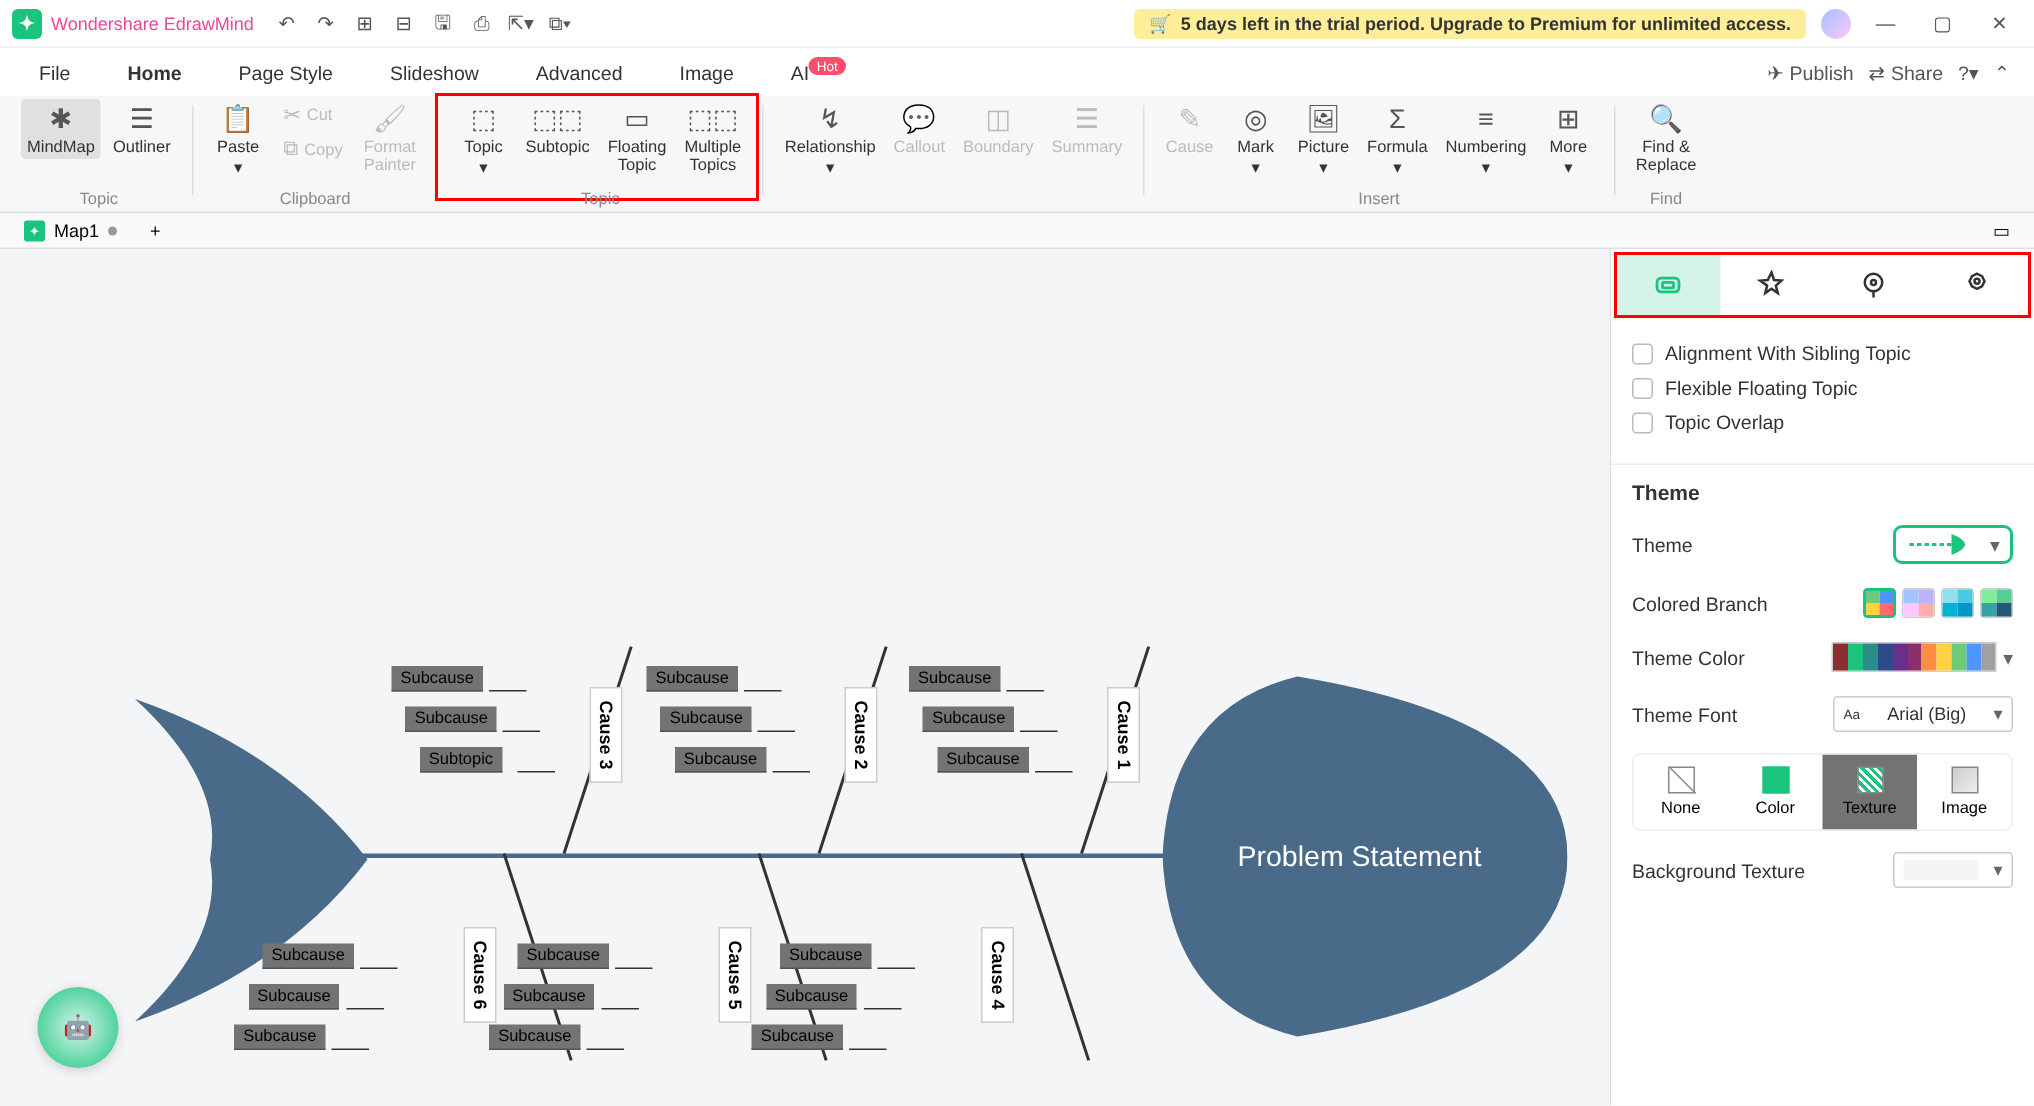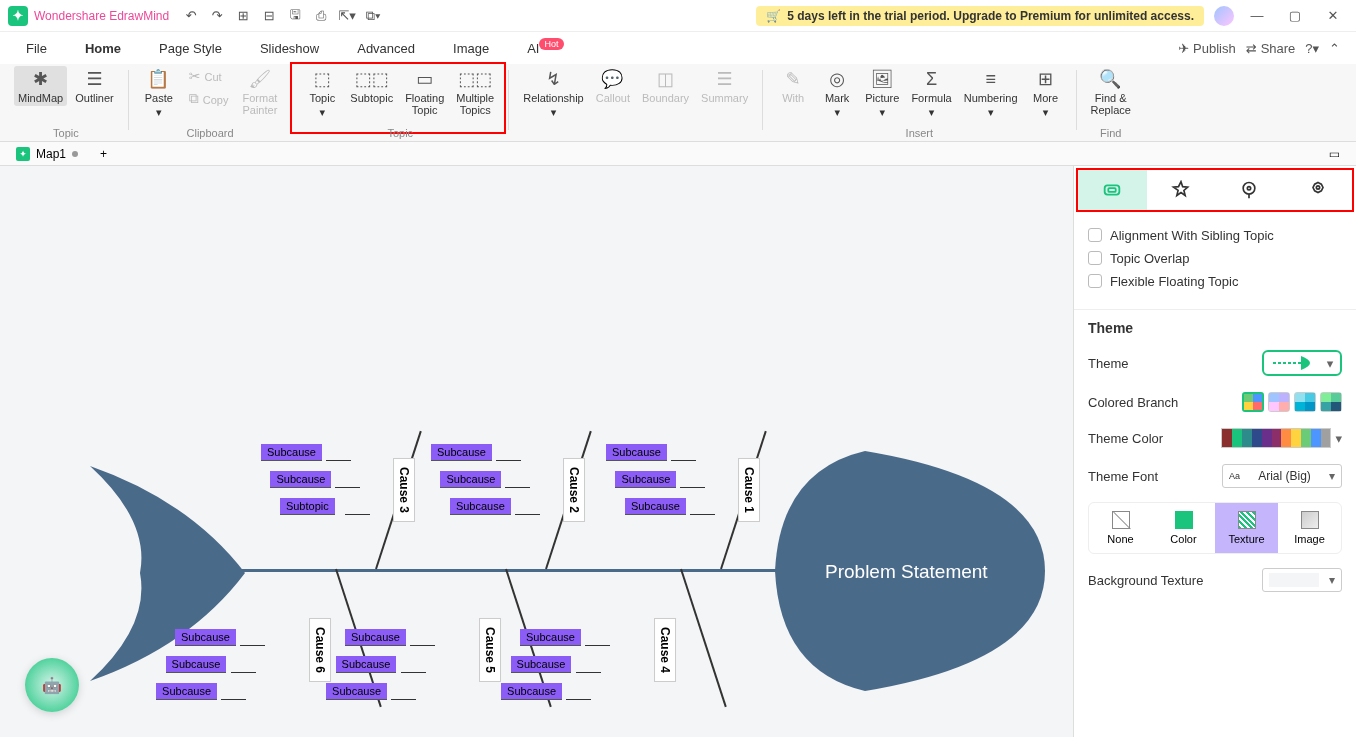--- a/index.html
+++ b/index.html
@@ -49,45 +49,45 @@
 
 .main { display: flex; height: calc(737px - 32px - 32px - 78px - 24px); }
 .canvas { flex: 1; position: relative; background: #f4f5f6; overflow: hidden; }
 .sidepanel { width: 283px; background: #fff; border-left: 1px solid #ddd; display: flex; flex-direction: column; overflow-y: auto; }
 
 
 .side-tabs { display: flex; height: 44px; border: 2px solid #ff0000; margin: 2px; }
 .side-tab { flex: 1; display: flex; align-items: center; justify-content: center; cursor: pointer; font-size: 18px; color: #333; }
 .side-tab.active { background: #d4f4ea; color: #1bc47d; }
 .side-section { padding: 10px 14px; }
-.side-check { display: flex; gap: 8px; font-size: 13px; color: #333; padding: 4px 0; }
+.side-check { display: flex; align-items: center; gap: 8px; font-size: 13px; color: #333; padding: 4px 0; }
 .side-check .box { width: 14px; height: 14px; border: 1px solid #bbb; border-radius: 3px; }
 .side-heading { font-size: 14px; font-weight: bold; color: #333; padding: 10px 14px 6px; border-top: 1px solid #eee; margin-top: 6px; }
 .side-row { display: flex; align-items: center; justify-content: space-between; padding: 8px 14px; font-size: 13px; color: #333; }
 .theme-sel { width: 80px; height: 26px; border: 2px solid #1bc47d; border-radius: 6px; display: flex; align-items: center; justify-content: center; cursor: pointer; }
 .branch-swatches { display: flex; gap: 4px; }
 .br-sw { width: 22px; height: 20px; border: 1px solid #ccc; border-radius: 3px; cursor: pointer; display: flex; flex-wrap: wrap; }
 .br-sw.sel { border: 2px solid #1bc47d; }
 .br-sw div { width: 50%; height: 50%; }
 .color-strip { width: 110px; height: 20px; border: 1px solid #ccc; display: flex; cursor: pointer; }
 .color-strip div { flex: 1; }
 .font-sel { width: 120px; height: 24px; border: 1px solid #ccc; border-radius: 3px; font-size: 12px; padding: 0 6px; display: flex; align-items: center; justify-content: space-between; cursor: pointer; }
 .bg-options { display: flex; gap: 0; margin: 6px 14px; border: 1px solid #eee; border-radius: 6px; overflow: hidden; }
 .bg-opt { flex: 1; display: flex; flex-direction: column; align-items: center; padding: 8px 4px; font-size: 11px; cursor: pointer; gap: 4px; }
-.bg-opt.sel { background: #c4b5fd; }
+.bg-opt.sel { background: #737373; }
 .bg-opt .bic { width: 18px; height: 18px; border: 1px solid #888; }
 
 
 .fish-head { position: absolute; left: 775px; top: 275px; width: 270px; height: 260px; }
 .fish-label { position: absolute; left: 825px; top: 395px; color: #fff; font-size: 19px; font-weight: normal; white-space: nowrap; }
 .spine { position: absolute; left: 185px; top: 403px; width: 595px; height: 3px; background: #4a6a8a; }
 .tail { position: absolute; left: 70px; top: 295px; width: 175px; height: 225px; }
 .bone { position: absolute; width: 2px; background: #333; transform-origin: bottom center; }
 .cause-box { position: absolute; background: #fff; border: 1px solid #ccc; padding: 3px 8px; font-size: 12px; font-weight: bold; transform: rotate(90deg); transform-origin: center; white-space: nowrap; }
-.sub-box { position: absolute; background: #8b5cf6; border-bottom: 1px solid #555; padding: 2px 6px; font-size: 11px; white-space: nowrap; }
+.sub-box { position: absolute; background: #737373; border-bottom: 1px solid #555; padding: 2px 6px; font-size: 11px; white-space: nowrap; }
 .chat-fab { position: absolute; left: 25px; bottom: 25px; width: 54px; height: 54px; border-radius: 50%; background: radial-gradient(circle,#d4f4ea, #1bc47d); display: flex; align-items: center; justify-content: center; box-shadow: 0 2px 8px rgba(0,0,0,0.15); cursor: pointer; color: #333; }
 
 svg { display: block; }
 </style>
 </head>
 <body>
 
 <div class="titlebar">
   <div class="app-logo">✦</div>
   <div class="app-title">Wondershare EdrawMind</div>
@@ -221,21 +221,21 @@
           <div class="ic">☰</div>
           <div class="lbl">Summary</div>
         </div>
     </div>
   </div>
   <div class="ribbon-sep"></div>
   <div class="ribbon-group">
     <div class="ribbon-group-row">
       <div class="ribbon-btn disabled">
           <div class="ic">✎</div>
-          <div class="lbl">With</div>
+          <div class="lbl">Cause</div>
         </div>
       <div class="ribbon-btn">
           <div class="ic">◎</div>
           <div class="lbl">Mark</div>
           <div class="lbl">▾</div>
         </div>
       <div class="ribbon-btn">
           <div class="ic">🖼</div>
           <div class="lbl">Picture</div>
           <div class="lbl">▾</div>
@@ -375,25 +375,25 @@
           </svg>
         </div>
     </div>
     <div class="side-section">
       <div class="side-check">
           <div class="box"></div>
           <span>Alignment With Sibling Topic</span>
         </div>
       <div class="side-check">
           <div class="box"></div>
-          <span>Topic Overlap</span>
+          <span>Flexible Floating Topic</span>
         </div>
       <div class="side-check">
           <div class="box"></div>
-          <span>Flexible Floating Topic</span>
+          <span>Topic Overlap</span>
         </div>
     </div>
     <div class="side-heading">Theme</div>
     <div class="side-row">
       <span>Theme</span>
       <div class="theme-sel">
         <svg width="50" height="18" viewBox="0 0 50 18">
             <line x1="2" y1="9" x2="30" y2="9" stroke="#1bc47d" stroke-width="2" stroke-dasharray="3 2"></line>
             <path d="M30 2 Q48 9 30 16 Z" fill="#1bc47d"></path>
           </svg>

